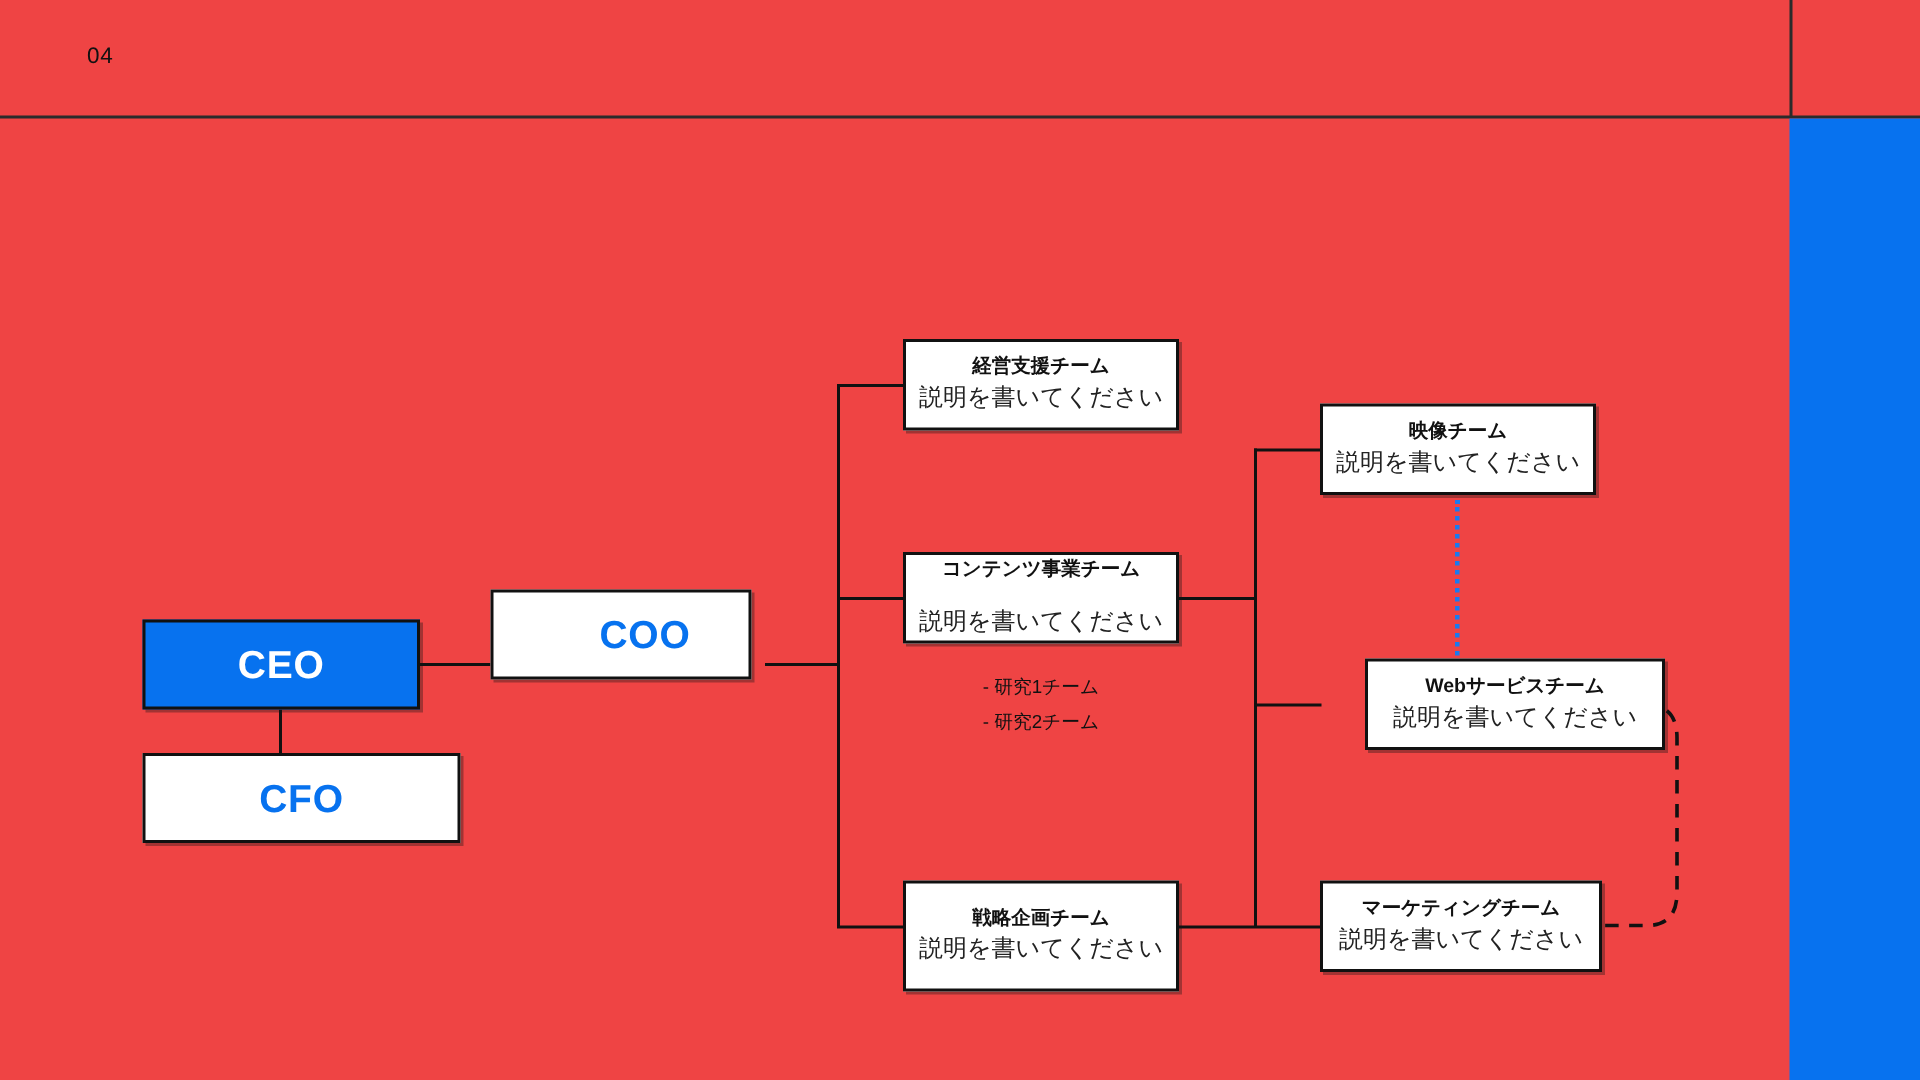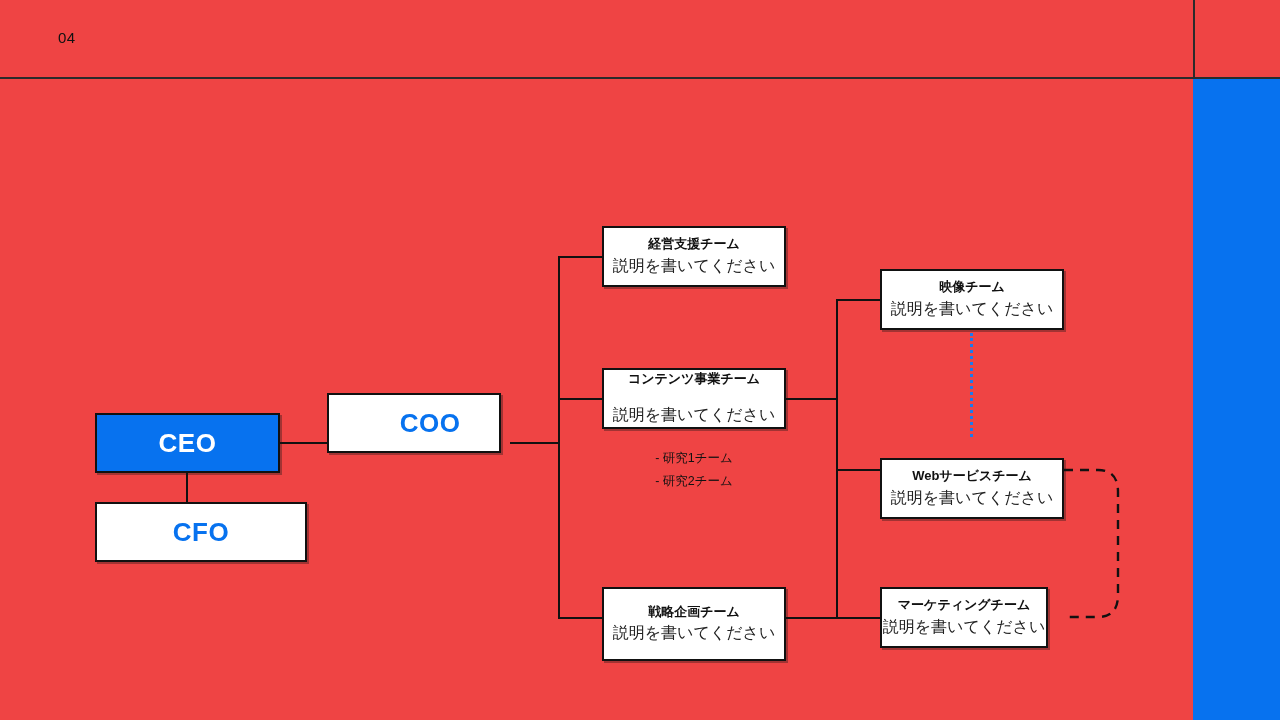--- a/index.html
+++ b/index.html
@@ -107,22 +107,22 @@
 
   #node-ceo { left: 95px;  top: 413px; width: 185px; height: 60px; }
   #node-coo { left: 327px; top: 393px; width: 174px; height: 60px; padding-left: 32px; }
   #node-cfo { left: 95px;  top: 502px; width: 212px; height: 60px; }
 
   #node-mgmt    { left: 602px; top: 226px; width: 184px; height: 61px; }
   #node-content { left: 602px; top: 368px; width: 184px; height: 61px; gap: 15px; }
   #node-strategy{ left: 602px; top: 587px; width: 184px; height: 74px; }
 
   #node-video  { left: 880px; top: 269px; width: 184px; height: 61px; }
-  #node-web    { left: 880px; top: 439px; width: 184px; height: 61px; margin-top: 19px; }
-  #node-market { left: 880px; top: 587px; width: 168px; height: 61px; }
+  #node-web    { left: 910px; top: 439px; width: 200px; height: 61px; }
+  #node-market { left: 880px; top: 587px; width: 188px; height: 61px; }
 
   
   #content-sublist {
     position: absolute;
     left: 602px;
     top: 447px;
     width: 184px;
     text-align: center;
     z-index: 3;
   }

